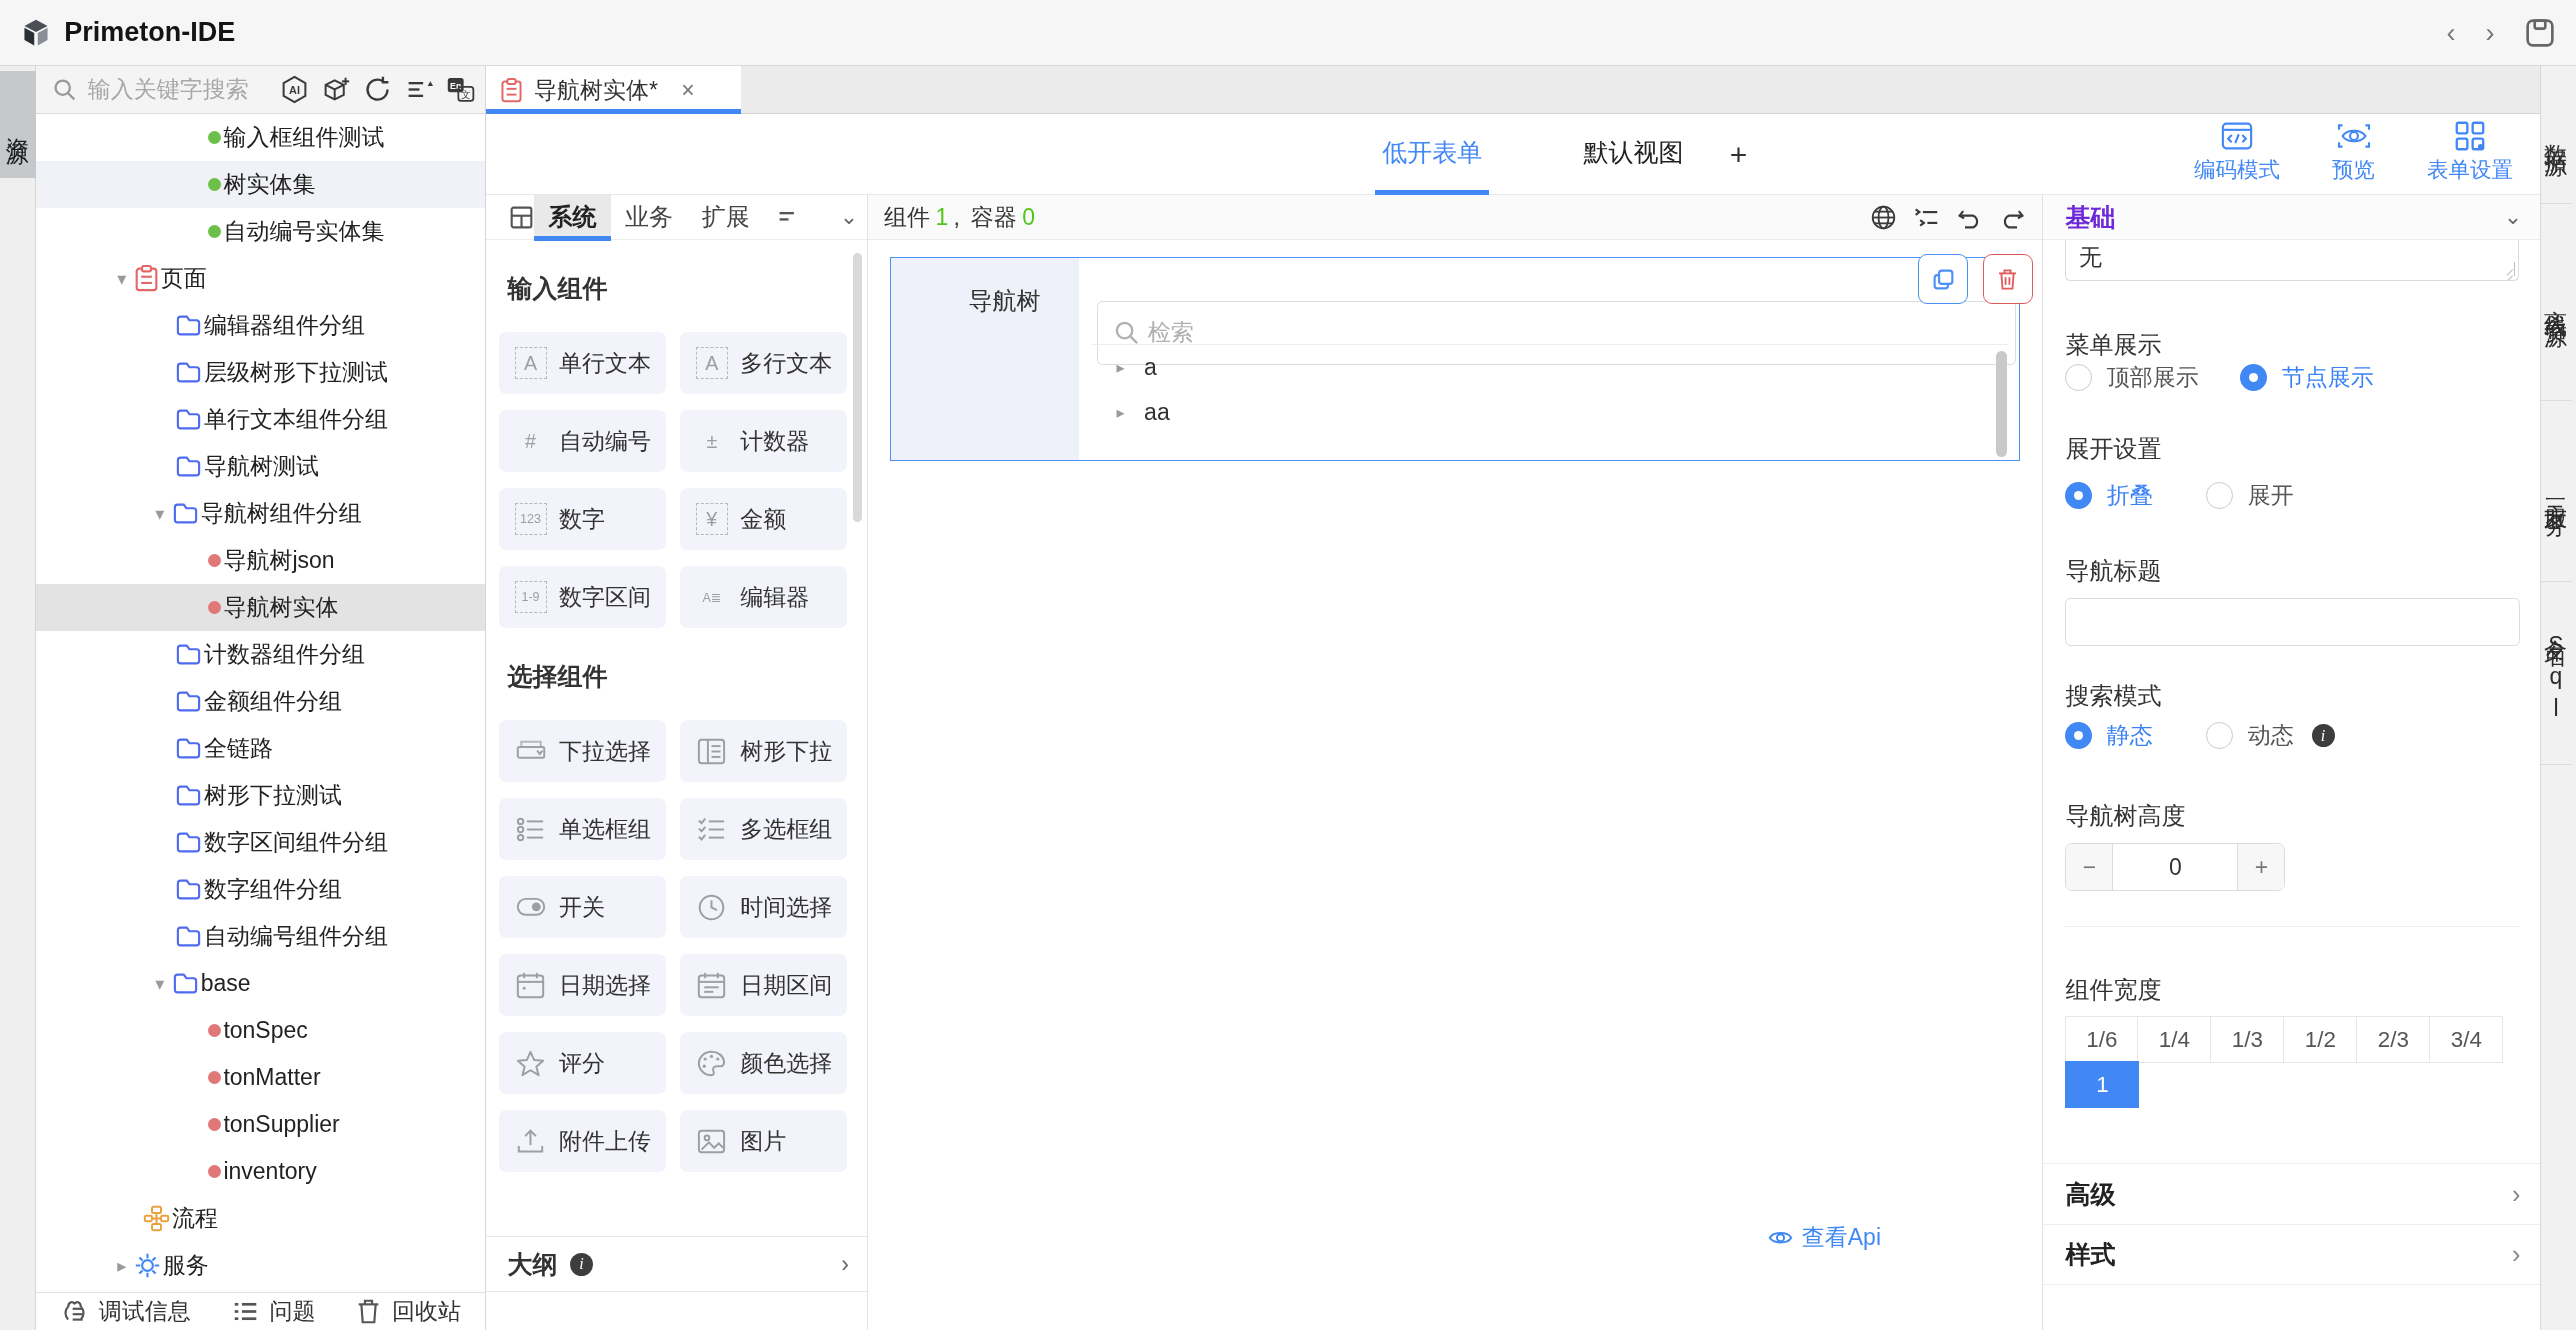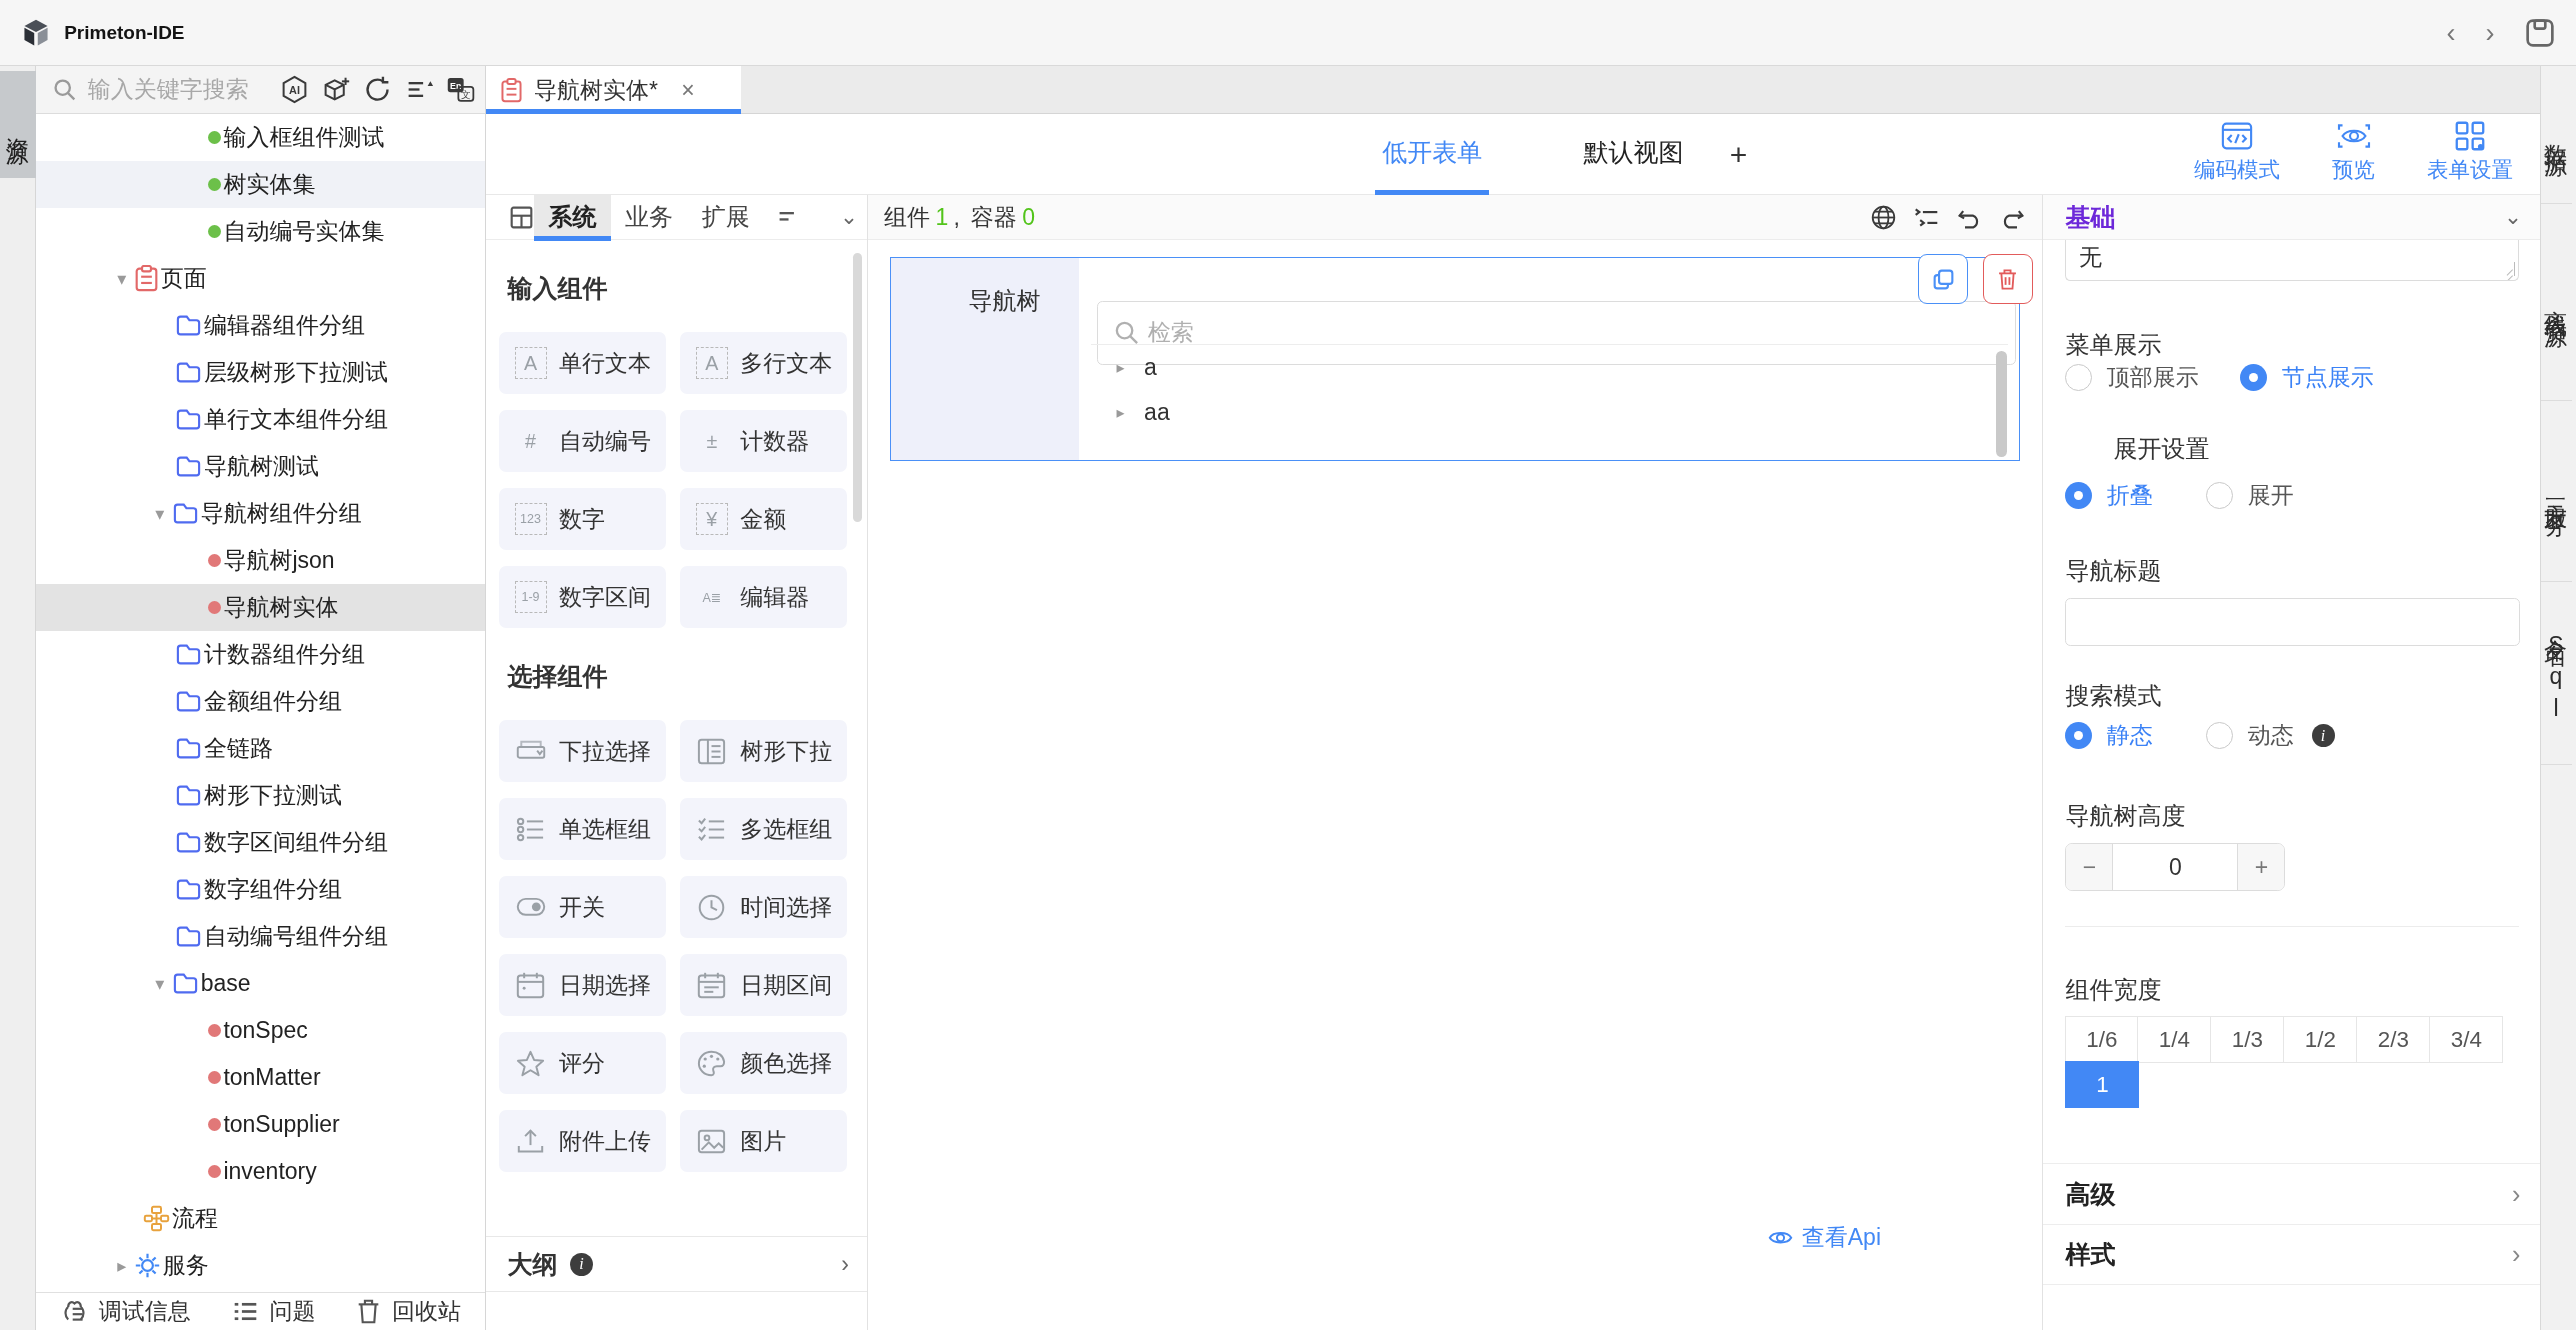--- a/index.html
+++ b/index.html
@@ -3,21 +3,21 @@
 <meta charset="utf-8">
 <style>
   * { margin:0; padding:0; box-sizing:border-box; }
   html,body { width:2576px; height:1330px; overflow:hidden; background:#fff;
     font-family:"Liberation Sans","DejaVu Sans",sans-serif; font-size:23px; color:#333; }
 
   
   .titlebar { position:absolute; left:0; top:0; width:2576px; height:66px;
     background:#f6f6f6; border-bottom:0.9px solid #d9d9d9; display:flex; align-items:center; }
   .logo { margin-left:19.7px; }
-  .app-title { margin-left:12.5px; font-size:19px; font-weight:600; color:#141414; }
+  .app-title { margin-left:12.5px; font-size:27px; font-weight:600; color:#141414; }
   .tb-right { position:absolute; right:21.5px; top:0; height:66px; display:flex; align-items:center; gap:30px; color:#555; }
   .tb-chev { font-size:27px; color:#777; cursor:default; }
 
   
   .leftstrip { position:absolute; left:0; top:66px; width:36px; bottom:0;
     background:#efefef; border-right:0.9px solid #d6d6d6; }
   .leftstrip-tab { margin-top:5.4px; width:36px; height:107px; background:#c6c9cc;
     display:flex; align-items:center; justify-content:center;
     writing-mode:vertical-rl; text-orientation:upright; letter-spacing:5.4px; color:#1f1f1f; }
 
@@ -823,21 +823,21 @@
         <span class="radio-item" style="left:0;">
             <span class="radio"></span>
             <span>顶部展示</span>
           </span>
         <span class="radio-item on" style="left:175px;">
             <span class="radio on"></span>
             <span>节点展示</span>
           </span>
       </div>
 
-      <div class="ins-label" style="top:238px;margin-left:48px;">展开设置</div>
+      <div class="ins-label" style="top:238px;">展开设置</div>
       <div class="radio-row" style="top:285px;">
         <span class="radio-item on" style="left:0;">
             <span class="radio on"></span>
             <span>折叠</span>
           </span>
         <span class="radio-item" style="left:141px;">
             <span class="radio"></span>
             <span>展开</span>
           </span>
       </div>

